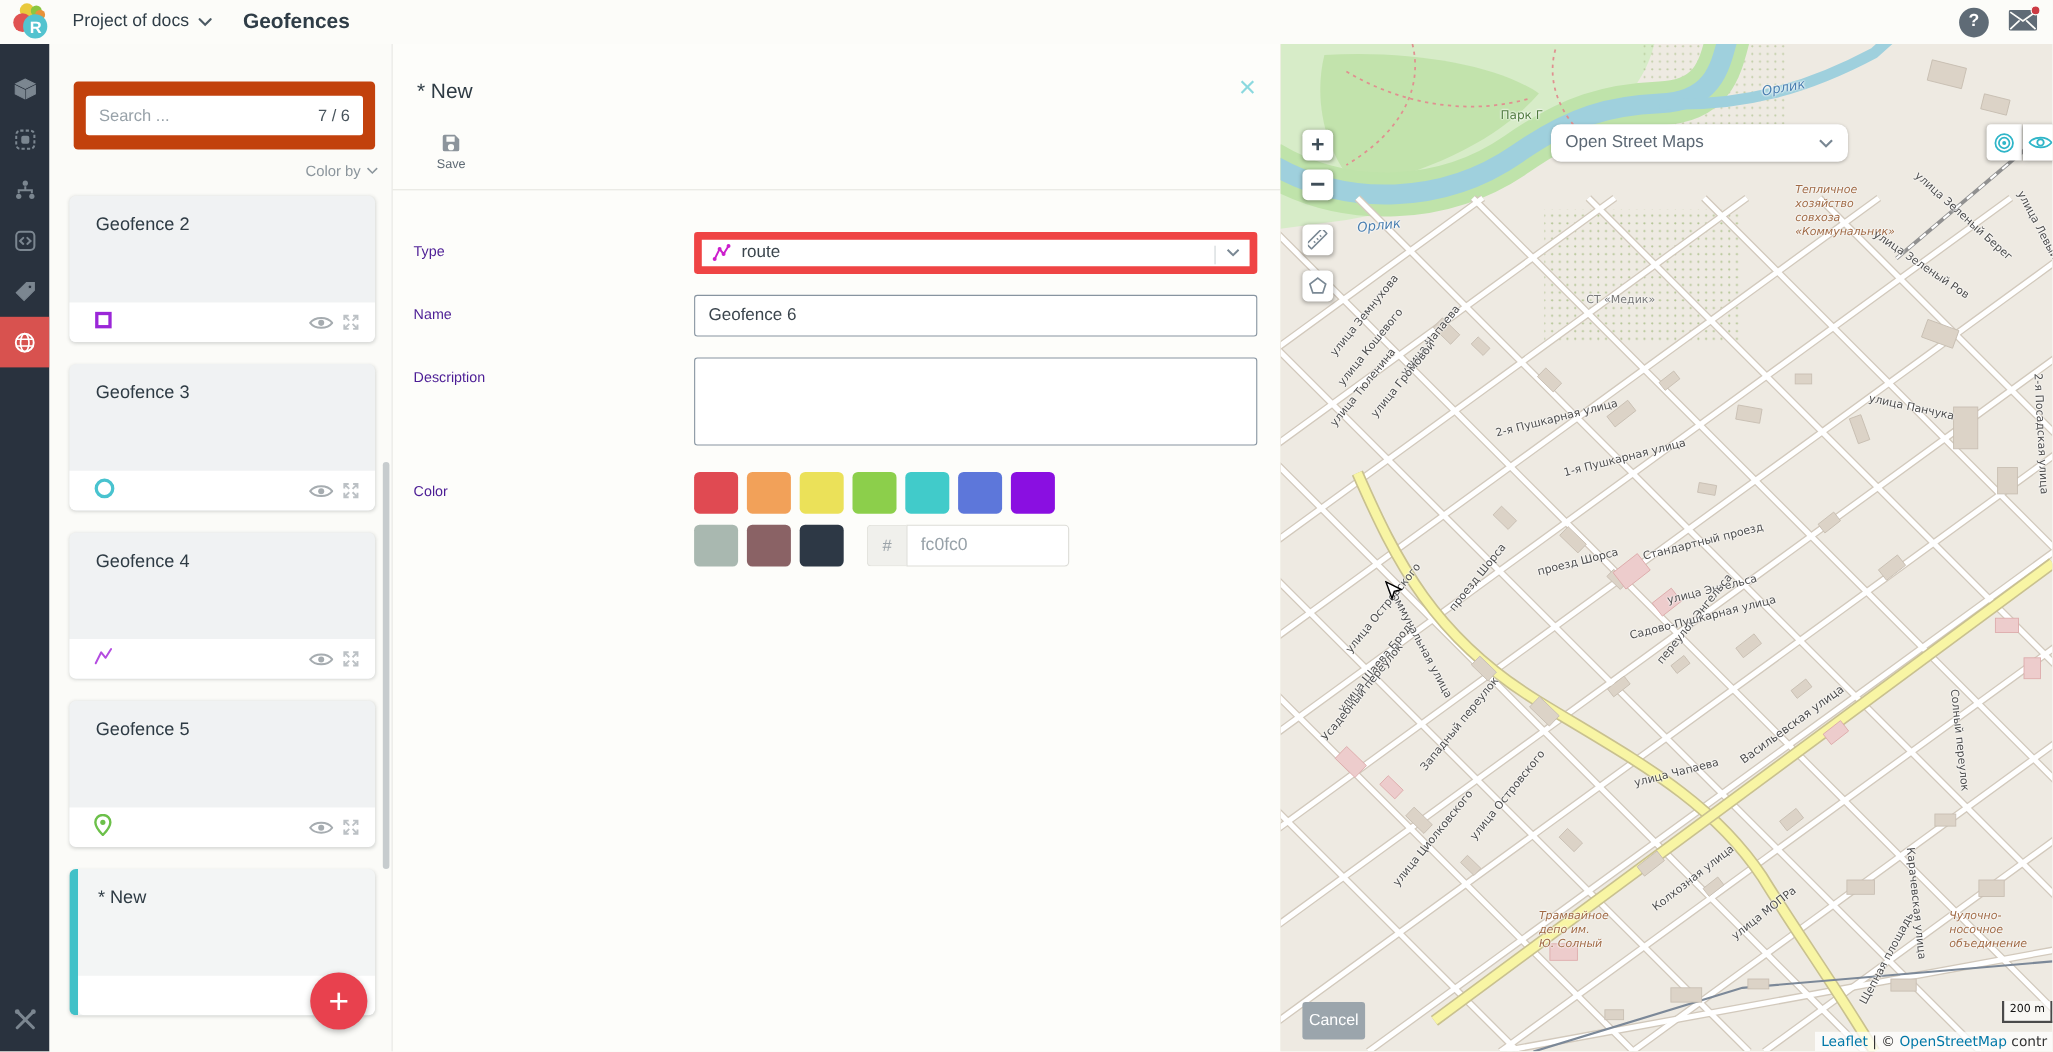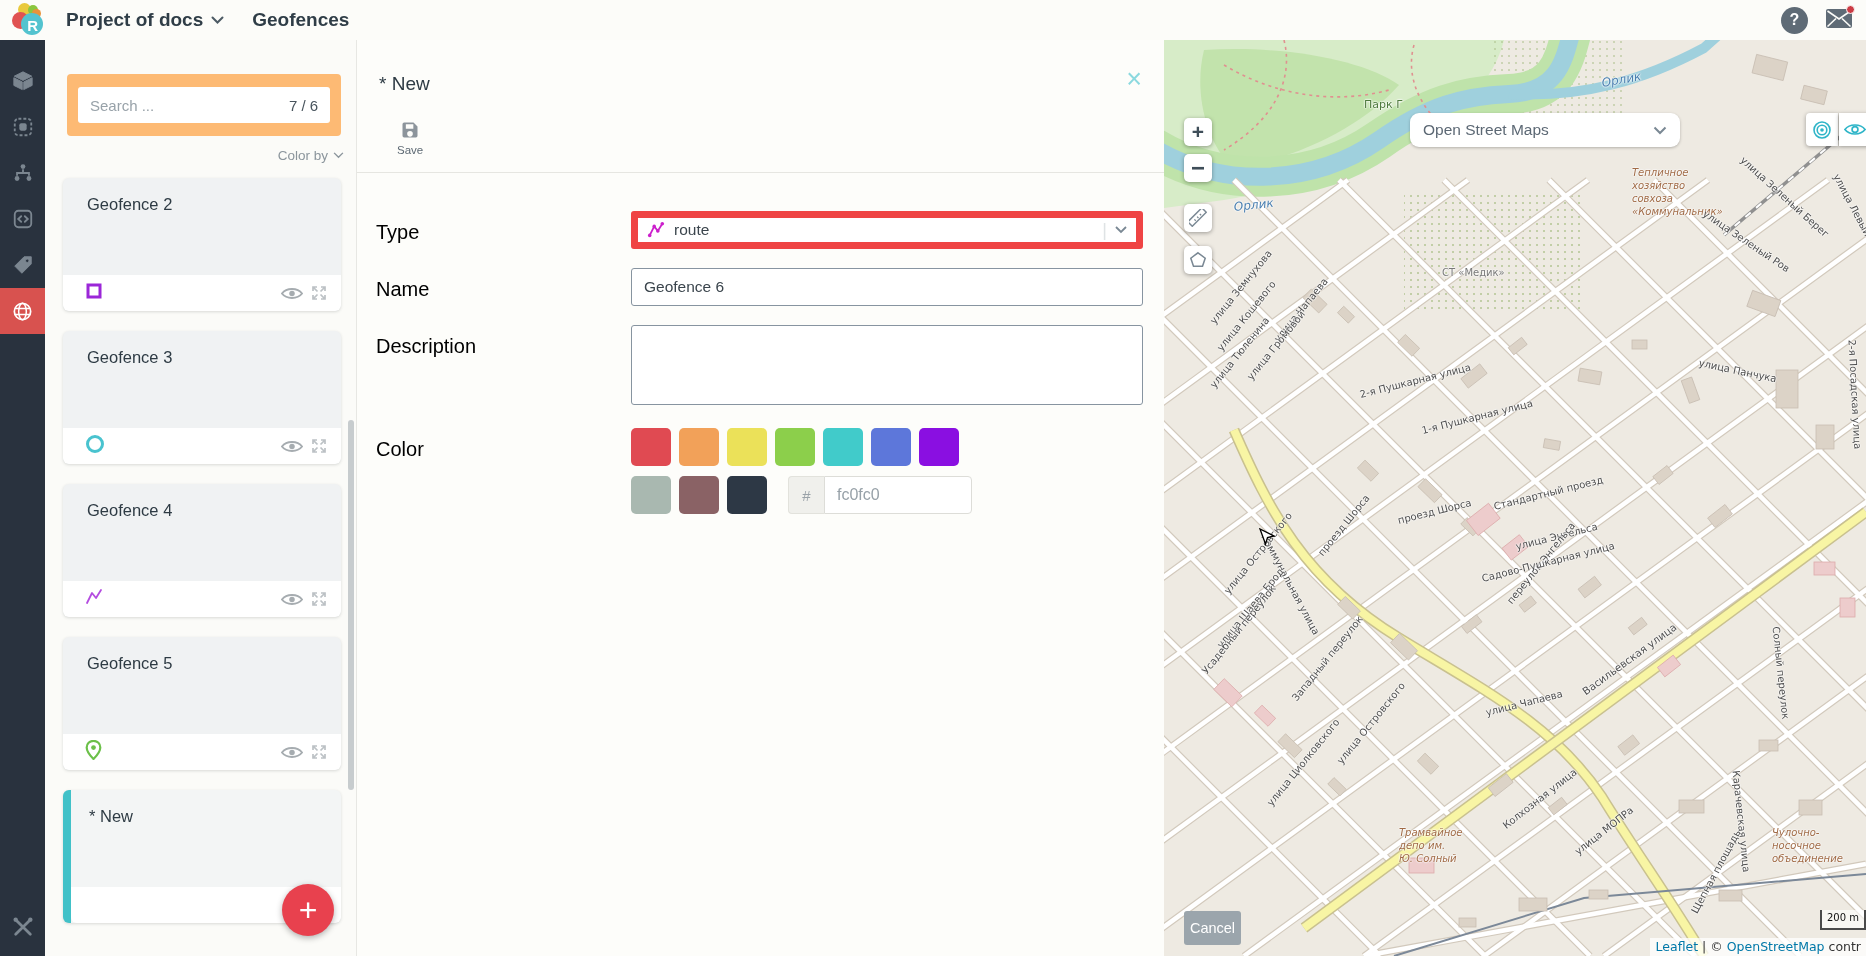--- a/index.html
+++ b/index.html
@@ -9,41 +9,41 @@
   
   .topbar { height:40px; display:flex; align-items:center; background:#fcfcf9; padding:0 14px 0 10px; position:relative; z-index:30; }
   .logo { width:34px; height:34px; position:relative; flex:none; }
   .logo i { position:absolute; border-radius:50%; }
   .logo .c-teal { width:22px; height:22px; background:#53c3cf; right:1px; bottom:2px; }
   .logo .c-yel { width:13px; height:13px; background:#e9c93c; left:8px; top:0; }
   .logo .c-grn { width:10px; height:10px; background:#8bc63f; left:18px; top:2px; }
   .logo .c-org { width:9px; height:9px; background:#e8923a; right:3px; top:6px; }
   .logo .c-red { width:17px; height:17px; background:#e05252; left:2px; top:9px; }
   .logo .r { position:absolute; right:6px; bottom:3px; color:#fff; font-size:15px; font-weight:bold; }
-  .proj { display:flex; align-items:center; gap:8px; margin-left:22px; font-size:19px; font-weight:700; color:#2f3d47; cursor:pointer; }
+  .proj { display:flex; align-items:center; gap:8px; margin-left:22px; font-size:16px; font-weight:400; color:#2f3d47; cursor:pointer; }
   .pagetitle { margin-left:28px; font-size:19px; font-weight:600; color:#2f3d47; }
   .topbar .right { margin-left:auto; display:flex; align-items:center; gap:18px; }
   .helpbtn { width:27px; height:27px; border-radius:50%; background:#5f6b76; color:#fff; font-size:16px; font-weight:bold; border:none; display:flex; align-items:center; justify-content:center; }
   .mailbtn { position:relative; background:none; border:none; }
   .mailbtn .dot { position:absolute; right:-3px; top:-4px; width:9px; height:9px; border-radius:50%; background:#cc3b44; border:1.5px solid #fcfcf9; }
 
   
   .app { display:flex; height:916px; }
 
   
   .nav { width:45px; background:#29323e; display:flex; flex-direction:column; align-items:stretch; padding-top:18px; flex:none; }
   .navitem { height:46px; display:flex; align-items:center; justify-content:center; background:none; border:none; color:#7b8690; }
   .navitem svg { stroke:#7b8690; fill:#7b8690; }
   .navitem.active { background:#d8524f; }
   .navitem.active svg { stroke:#fff; fill:#fff; }
   .navbottom { margin-top:auto; margin-bottom:6px; }
 
   
   .list { width:311px; background:#fbfbf8; position:relative; padding-top:34px; flex:none; }
-  .searchwrap { margin:0 15px 0 22px; background:#fdba74; border-radius:4px; padding:13px 11px; }
+  .searchwrap { margin:0 15px 0 22px; background:#c2410c; border-radius:4px; padding:13px 11px; }
   .searchbox { background:#fff; border-radius:3px; height:36px; display:flex; align-items:center; padding:0 12px; }
   .searchbox input { border:none; outline:none; flex:1; font-size:15px; color:#3f4a52; background:transparent; }
   .searchbox input::placeholder { color:#98a2a9; }
   .searchcount { font-size:15px; color:#48545d; white-space:pre; }
   .sortrow { display:flex; justify-content:flex-end; align-items:center; gap:5px; margin:10px 12px 0 0; color:#8b959c; font-size:13.5px; cursor:pointer; height:18px; }
   .cards { position:absolute; top:138px; left:18px; right:15px; }
   .card { height:133px; margin-bottom:20px; background:#f0f2f3; border-radius:6px; box-shadow:0 1px 3px rgba(60,64,67,.18); position:relative; overflow:hidden; cursor:pointer; }
   .card-title { padding:17px 0 0 24px; font-size:16.5px; color:#2e3b44; }
   .card-footer { position:absolute; left:0; right:0; bottom:0; height:36px; background:#fff; display:flex; align-items:center; padding:0 10px 0 22px; border-radius:0 0 6px 6px; }
   .card-footer .spacer { flex:1; }
@@ -55,21 +55,21 @@
 
   
   .formpanel { width:808px; background:#fdfdfa; border-left:1px solid #e7e7e3; position:relative; flex:none; }
   .form-title { position:absolute; left:22px; top:33px; font-size:19px; color:#2e3b44; }
   .closebtn { position:absolute; right:22px; top:26px; background:none; border:none; color:#8bd9df; font-size:27px; font-weight:300; line-height:1; }
   .toolbar { position:absolute; left:0; right:0; top:80px; height:53px; border-bottom:1px solid #e6e6e1; }
   .savebtn { position:absolute; left:40px; top:0; background:none; border:none; display:flex; flex-direction:column; align-items:center; gap:4px; }
   .savebtn .slabel { font-size:11.5px; color:#5d6973; }
   .formbody { position:absolute; top:171px; left:19px; }
   .frow { display:flex; margin-bottom:19px; }
-  .flabel { width:255px; font-size:20px; color:#000000; padding-top:10px; }
+  .flabel { width:255px; font-size:13px; color:#4c1d95; padding-top:10px; }
   .fctrl { width:512px; }
   .selectbox { height:38px; border:7px solid #ef4444; border-radius:3px; background:#fff; display:flex; align-items:center; padding:0 9px; cursor:pointer; }
   .selectbox .val { font-size:15.5px; color:#3b454d; margin-left:9px; }
   .selectbox .grow { flex:1; }
   .selectbox .vdiv { color:#dfe3e5; font-size:18px; margin-right:8px; font-weight:300; }
   .textinput { width:512px; height:38px; border:1px solid #8794a0; border-radius:3px; padding:0 12px; font-size:15.5px; color:#3b454d; outline:none; background:#fff; }
   textarea.textinput { height:80px; padding-top:8px; resize:none; }
   .swatchrow { display:flex; gap:8px; margin-bottom:10px; }
   .swatch { width:40px; height:38px; border-radius:5px; border:none; }
   .hexwrap { display:flex; margin-left:13px; height:38px; }

